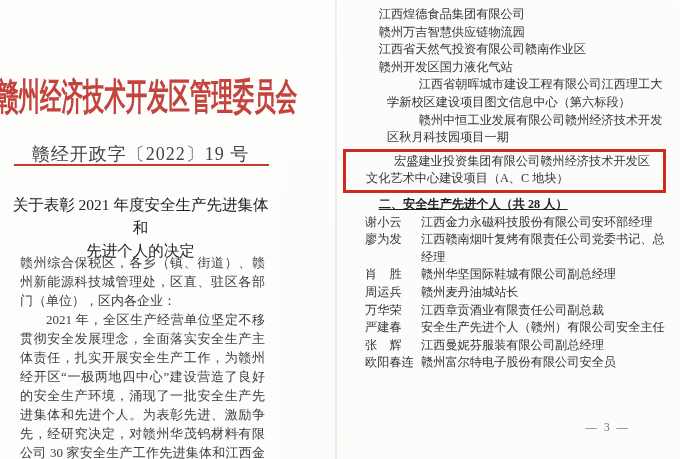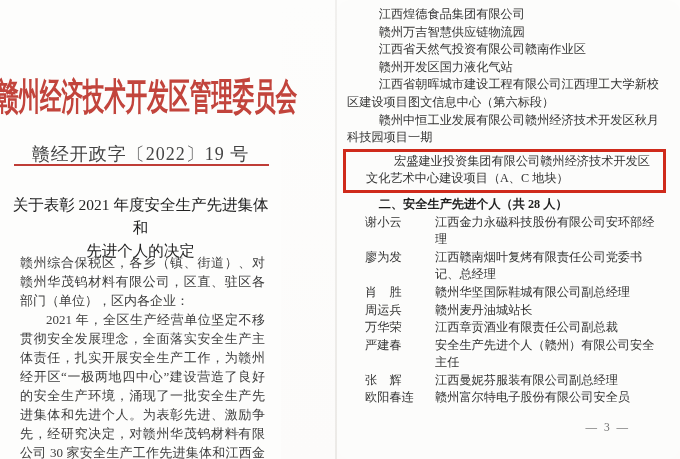--- a/index.html
+++ b/index.html
@@ -49,60 +49,60 @@
     position:absolute;font-size:11.5px;color:#6b6b6b;letter-spacing:2px;
   }
   #page-num-left{top:425px;right:40px;}
   #page-num-right{top:421px;right:50px;}
   
   .right-list{
     position:absolute;top:6px;left:10px;right:14px;
     font-size:12.2px;line-height:17.6px;color:#333;
   }
   .right-list p{margin:0;text-indent:2.6em;}
-  .right-list p.hang{text-indent:2.6em;}
+  .right-list p.hang{text-indent:2.6em;margin-left:40px;}
   .highlight-box{
     margin:2px 0 2px -4px;
     border:3px solid #cf2a1b;
     padding:1px 4px 2px 4px;
   }
   .highlight-box p{margin:0;text-indent:2.3em;}
   .section-heading{
     margin:3px 0 0 0 !important;
-    font-weight:bold;color:#1e1e1e;
+    font-weight:bold;color:#1e1e1e;text-decoration:underline;
   }
   .person-row{
     display:flex;
     padding-left:18px;
     line-height:17.6px;
   }
   .person-name{
     width:56px;flex:0 0 56px;white-space:pre;
   }
-  .person-title{flex:1;margin-left:14px;}
+  .person-title{flex:1;}
 </style>
 </head>
 <body>
 
 <div id="canvas">
 
   <div class="page" id="page-left">
     <div class="masthead" style="color:#c2443c;">赣州经济技术开发区管理委员会</div>
 
     <div class="doc-number">赣经开政字〔2022〕19 号</div>
 
     <div class="red-rule" style="background:#bf3d37;"></div>
 
     <div class="doc-title">
       <div>关于表彰 2021 年度安全生产先进集体和</div>
       <div>先进个人的决定</div>
     </div>
 
     <div class="left-body">
-      <p>赣州综合保税区，各乡（镇、街道）、对赣州华茂钨材料有限公司，区直、驻区各部门（单位），区内各企业：</p>
+      <p>赣州综合保税区，各乡（镇、街道）、赣州新能源科技城管理处，区直、驻区各部门（单位），区内各企业：</p>
       <p class="indent">2021 年，全区生产经营单位坚定不移贯彻安全发展理念，全面落实安全生产主体责任，扎实开展安全生产工作，为赣州经开区“一极两地四中心”建设营造了良好的安全生产环境，涌现了一批安全生产先进集体和先进个人。为表彰先进、激励争先，经研究决定，对赣州华茂钨材料有限公司 30 家安全生产工作先进集体和江西金力永磁科技股份有限公司安环部经理谢小云等 28 位安全生产工作先进个人予以通报表彰。</p>
     </div>
 
     <div class="page-num" id="page-num-left">— 1 —</div>
   </div>
 
   <div class="page-divider"></div>
 
   <div class="page" id="page-right">
     <div class="right-list">

